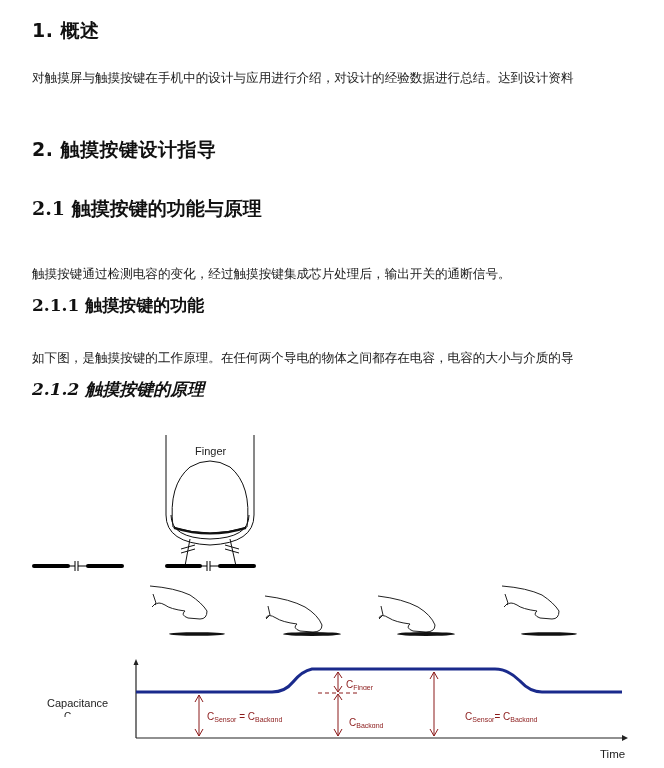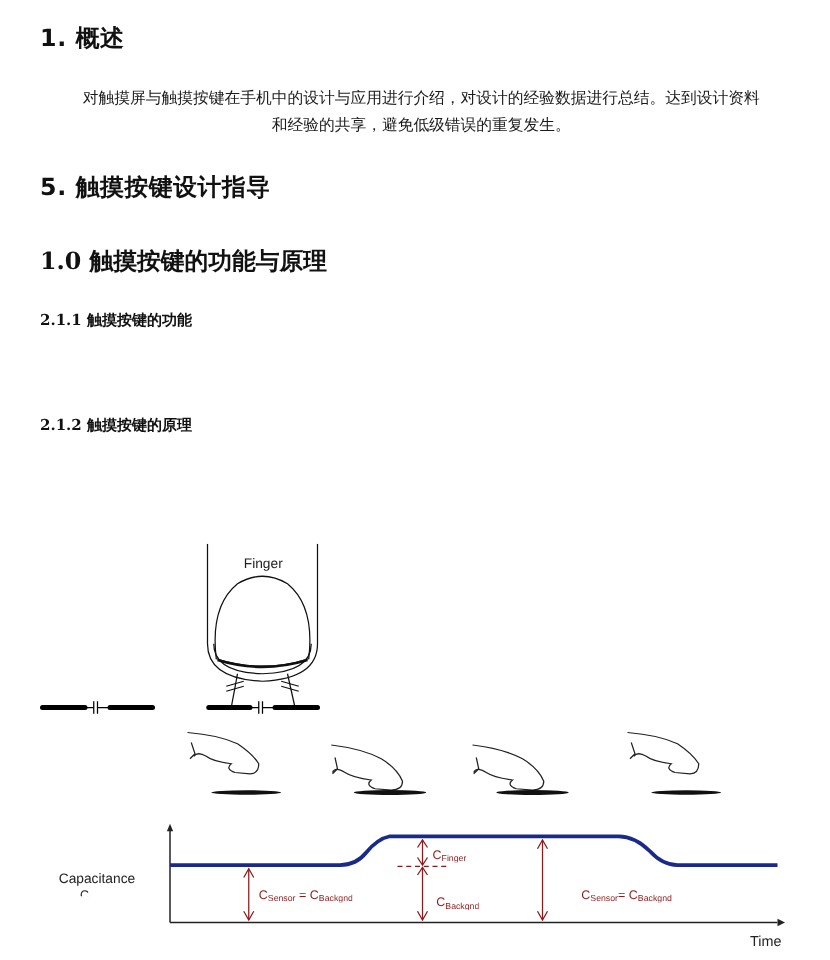--- a/index.html
+++ b/index.html
@@ -13,62 +13,64 @@
       font-family: "DejaVu Sans", "Liberation Sans", sans-serif;
       font-weight: bold; font-size: 19px; letter-spacing: 0.5px;
     }
     .h2 {
       position: absolute; left: 32px;
       font-family: "DejaVu Serif", "Liberation Serif", serif;
       font-weight: bold; font-size: 19px;
     }
     .h3 {
       position: absolute; left: 32px;
-      font-weight: bold; font-size: 12px;
+      font-weight: bold; font-size: 17px;
       font-family: "DejaVu Serif", "Liberation Serif", serif;
+      margin-top: 46px;
     }
     .para {
       position: absolute; left: 32px; width: 610px;
       font-size: 12.6px; line-height: 22px;
       font-family: "DejaVu Serif", "Liberation Serif", serif;
       color: #1a1a1a;
     }
-    .para p { margin: 0; white-space: nowrap; text-align: center; }
+    .para p { margin: 0; white-space: nowrap; }
     .figure { position: absolute; left: 0; top: 435px; width: 536px; height: 333px; }
     .fig-text {
       position: absolute;
       font-family: "Liberation Sans", "DejaVu Sans", sans-serif;
       font-size: 11px; color: #222;
     }
     .cap-label {
       position: absolute;
       font-family: "Liberation Sans", "DejaVu Sans", sans-serif;
       font-size: 10px; color: #8b1a1a; white-space: nowrap;
     }
     .cap-label sub { font-size: 7px; vertical-align: -2px; }
   </style>
 </head>
 <body>
 
 <div class="h1" style="top:18px;">1.  概述</div>
 <div class="para" style="top:67px;">
   <p>对触摸屏与触摸按键在手机中的设计与应用进行介绍，对设计的经验数据进行总结。达到设计资料</p>
-  <p>和经验的共享，避免低级错误的重复发生。</p>
 </div>
 
-<div class="h1" style="top:137px;">5.  触摸按键设计指导</div>
+<div class="h1" style="top:137px;">2.  触摸按键设计指导</div>
 
-<div class="h2" style="top:196px;">1.0  触摸按键的功能与原理</div>
+<div class="h2" style="top:196px;">2.1  触摸按键的功能与原理</div>
 
 <div class="h3" style="top:248px;">2.1.1 触摸按键的功能</div>
 <div class="para" style="top:263px;">
+  <p>触摸按键通过检测电容的变化，经过触摸按键集成芯片处理后，输出开关的通断信号。</p>
 </div>
 
-<div class="h3" style="top:332px;">2.1.2 触摸按键的原理</div>
+<div class="h3" style="top:332px;font-style:italic;">2.1.2 触摸按键的原理</div>
 <div class="para" style="top:347px;">
+  <p>如下图，是触摸按键的工作原理。在任何两个导电的物体之间都存在电容，电容的大小与介质的导</p>
 </div>
 
 <div class="figure">
   <svg width="664" height="333" viewBox="0 0 664 333" style="position:absolute;left:0;top:0;">
 
     <g>
       <line x1="34" y1="131" x2="68" y2="131" stroke="#000" stroke-width="4" stroke-linecap="round"></line>
       <line x1="68" y1="131" x2="75" y2="131" stroke="#000" stroke-width="1"></line>
       <line x1="75" y1="126" x2="75" y2="136" stroke="#000" stroke-width="1"></line>
       <line x1="78" y1="126" x2="78" y2="136" stroke="#000" stroke-width="1"></line>

